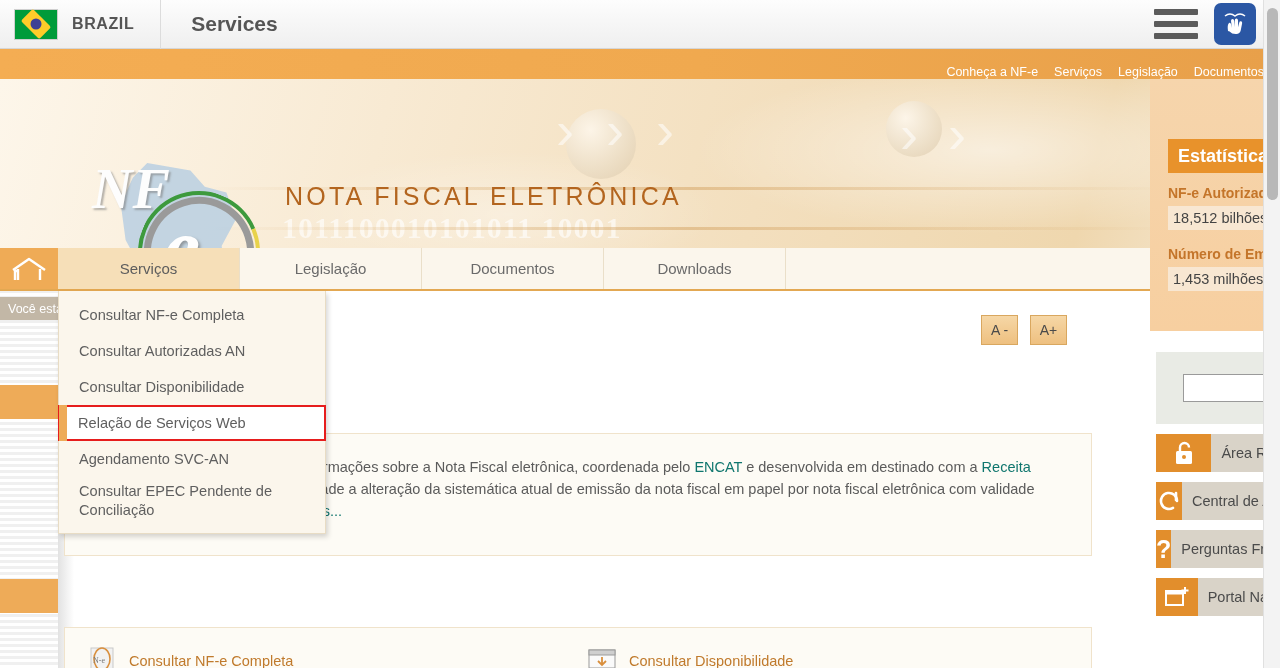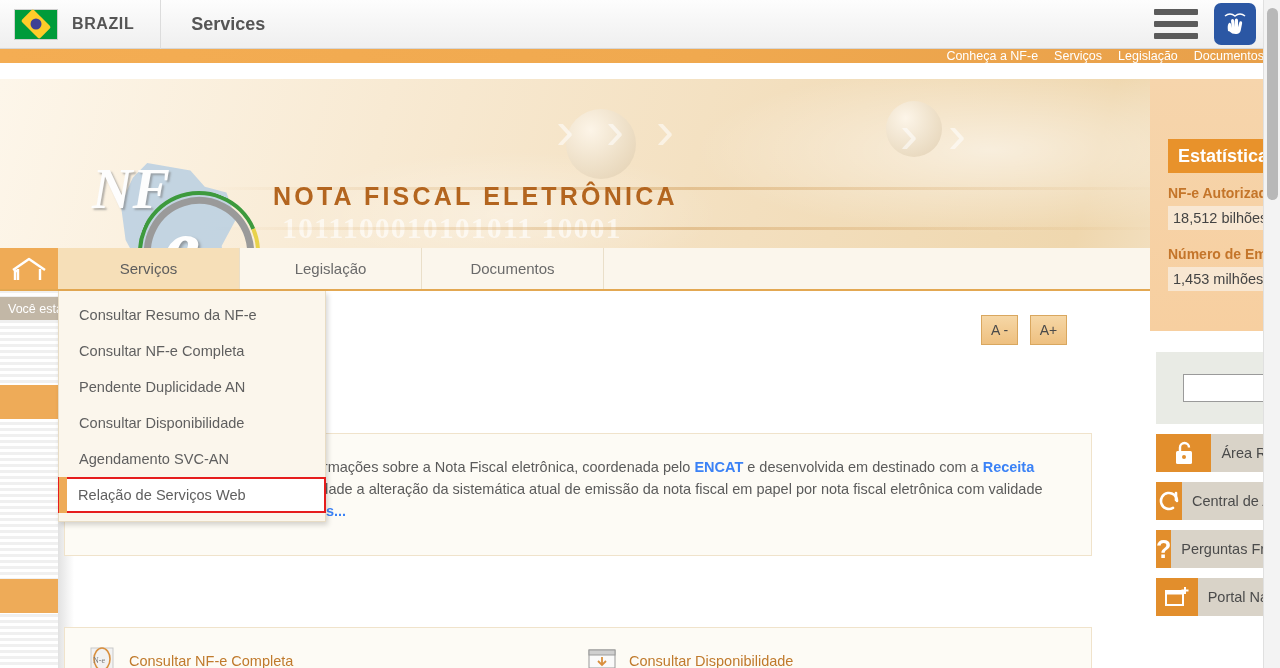--- a/index.html
+++ b/index.html
@@ -32,33 +32,33 @@
     width: 26px; height: 17px; transform: translate(-50%,-50%) rotate(45deg);
     background: #ffcc29;
     border-radius: 2px;
   }
   .flag::after {
     content: ""; position: absolute; left: 50%; top: 50%;
     width: 11px; height: 11px; transform: translate(-50%,-50%);
     background: #3e4095; border-radius: 50%;
   }
   .gov-label { font-size: 16px; font-weight: bold; color: #555; letter-spacing: .6px; }
-  .gov-services { padding-left: 30px; font-size: 18px; font-weight: bold; color: #555; }
+  .gov-services { padding-left: 30px; font-size: 21px; font-weight: bold; color: #555; }
   .gov-right { margin-left: auto; display: flex; align-items: center; gap: 16px; padding-right: 14px; }
   .hamburger { width: 44px; height: 30px; display: flex; flex-direction: column; justify-content: space-between; cursor: pointer; }
   .hamburger span { display: block; height: 6px; background: #5b5b5b; border-radius: 1px; }
   .libras {
     width: 42px; height: 42px; background: #2b57a4; border-radius: 7px;
     display: flex; align-items: center; justify-content: center; color: #fff;
     font-size: 22px; line-height: 1; cursor: pointer;
   }
 
   
   .topnav {
-    position: absolute; left: 0; top: 49px; width: 1270px; height: 14px;
+    position: absolute; left: 0; top: 49px; width: 1270px; height: 30px;
     background: linear-gradient(90deg,#f4ad53 0%, #f0a94f 55%, #e8a04a 100%);
     display: flex; align-items: flex-end; justify-content: flex-end;
     gap: 16px; padding-right: 6px; overflow: hidden;
   }
   .topnav a { color: #fff; font-size: 12.5px; text-decoration: none; white-space: nowrap; }
 
   
   .banner {
     position: absolute; left: 0; top: 79px; width: 1270px; height: 169px;
     background: linear-gradient(105deg,#fdf6ea 0%, #f8ead3 30%, #f3dfbe 60%, #efd7ae 85%, #f6e9d4 100%);
@@ -108,22 +108,22 @@
     border-right-color: #e8d24a; border-bottom-color: #e8d24a;
     transform: rotate(22deg);
   }
   .e-letter {
     position: absolute; left: 70px; top: 48px;
     font-family: "Liberation Serif", serif; font-style: italic; font-weight: bold;
     font-size: 86px; color: #fefefe; line-height: 1;
     text-shadow: 2px 2px 3px rgba(110,110,110,.6);
   }
   .banner-title {
-    position: absolute; left: 273px; top: 103px;
-    font-size: 25px; letter-spacing: 3.2px; color: #b3651f; font-weight: bold;
+    position: absolute; left: 285px; top: 103px;
+    font-size: 25px; letter-spacing: 3.2px; color: #b3651f;
   }
   .band {
     position: absolute; left: 200px; width: 980px; height: 3px;
     background: linear-gradient(90deg, rgba(214,167,104,.0), rgba(214,167,104,.55), rgba(214,167,104,.0));
   }
 
   
   .tabsbar {
     position: absolute; left: 0; top: 248px; width: 1270px; height: 43px;
     background: #fbf6ec; border-bottom: 2px solid #e3a852;
@@ -177,21 +177,21 @@
   .panel {
     position: absolute; left: 6px; width: 1028px;
     border: 1px solid #f0e3cb; background: #fdfbf5;
   }
   .panel-a { top: 142px; height: 123px; }
   .panel-b { top: 336px; height: 60px; }
   .para {
     position: absolute; left: 20px; top: 22px; width: 990px;
     font-size: 14.5px; line-height: 22px; color: #5b5b5b;
   }
-  .para a { color: #3b82f6; text-decoration: none; font-weight: bold; }
+  .para a { color: #0f766e; text-decoration: none; }
   .wslash { position: absolute; left: 0px; top: 0; width: 16px; height: 377px; background: linear-gradient(90deg,#e2e2e2,#ffffff); }
 
   .svc-row { position: absolute; left: 20px; top: 18px; display: flex; gap: 0px; width: 1000px; }
   .svc { display: flex; align-items: center; gap: 10px; width: 500px; }
   .svc-ico { width: 34px; height: 30px; position: relative; }
   .svc-lbl { font-size: 14.5px; color: #c07a2c; }
 
   
   .dropdown {
     position: absolute; left: 58px; top: 291px; width: 268px;
@@ -332,20 +332,23 @@
       </span>
     </div>
     <div class="tab active">
       <span>Serviços</span>
     </div>
     <div class="tab">
       <span>Legislação</span>
     </div>
     <div class="tab">
       <span>Documentos</span>
+    </div>
+    <div class="tab">
+      <span>Downloads</span>
     </div>
   </div>
 
   <div class="leftcol">
     <div class="leftblock" style="top:94px; height:34px;"></div>
     <div class="leftblock" style="top:288px; height:34px;"></div>
   </div>
 
   <div class="crumbbar">
     <div class="crumb-chip">Você está aqui:</div>
@@ -385,26 +388,26 @@
               <path d="M17 11 v7 M13 15 l4 4 l4-4" fill="none" stroke="#d98f3d" stroke-width="1.8"></path>
             </svg>
           </span>
           <span class="svc-lbl">Consultar Disponibilidade</span>
         </div>
       </div>
     </div>
   </div>
 
   <div class="dropdown">
-    <div class="ditem">Consultar Resumo da NF-e</div>
     <div class="ditem">Consultar NF-e Completa</div>
-    <div class="ditem">Pendente Duplicidade AN</div>
+    <div class="ditem">Consultar Autorizadas AN</div>
     <div class="ditem">Consultar Disponibilidade</div>
+    <div class="ditem highlight">Relação de Serviços Web</div>
     <div class="ditem">Agendamento SVC-AN</div>
-    <div class="ditem highlight">Relação de Serviços Web</div>
+    <div class="ditem two-line">Consultar EPEC Pendente de Conciliação</div>
   </div>
 
   <div class="sidebar">
     <div class="stats">
       <div class="stats-hd">Estatísticas</div>
       <div class="stat-lbl" style="top:106px;">NF-e Autorizadas</div>
       <div class="stat-val" style="top:127px;">18,512 bilhões</div>
       <div class="stat-lbl" style="top:167px;">Número de Emissores</div>
       <div class="stat-val" style="top:188px;">1,453 milhões</div>
     </div>

